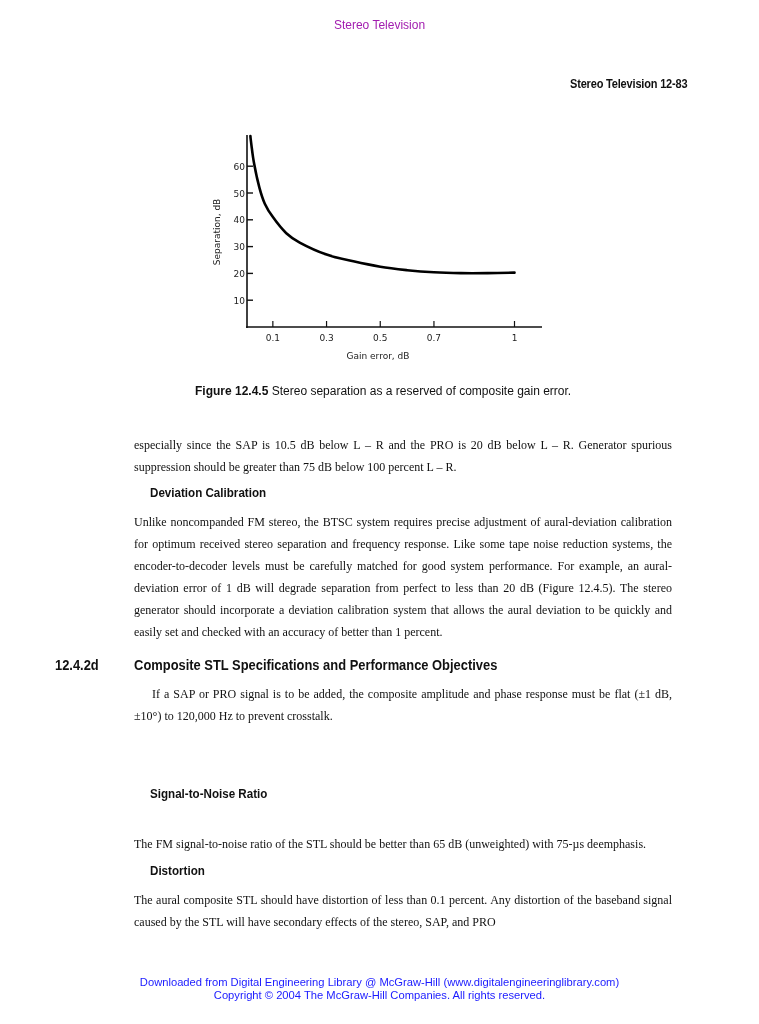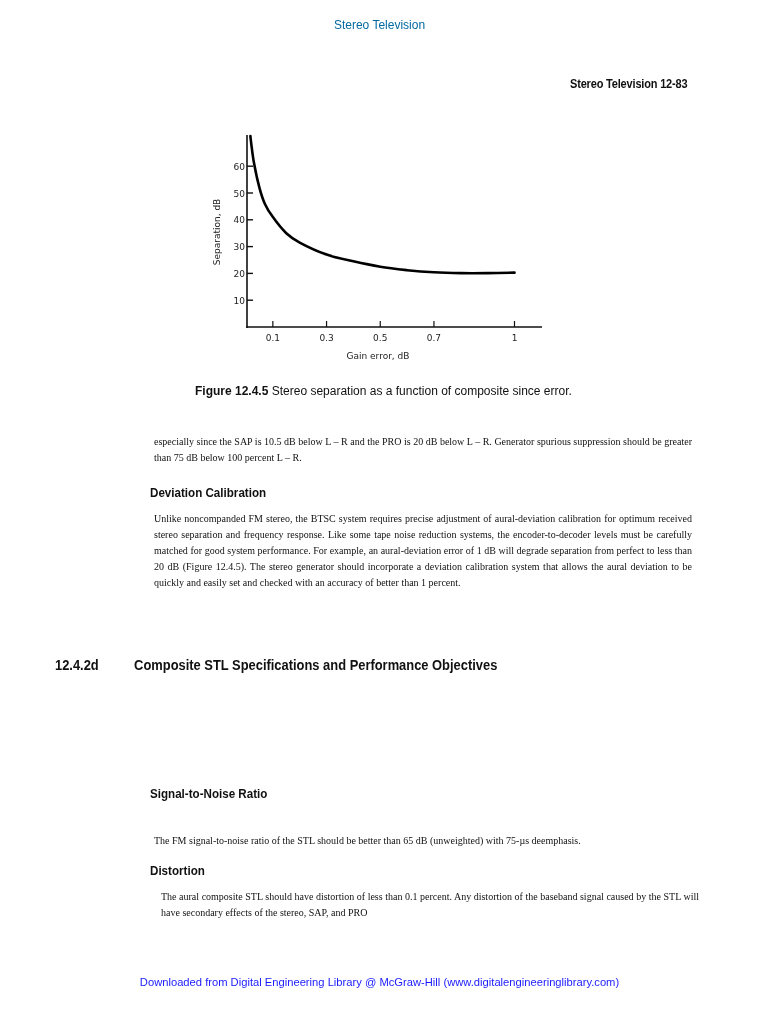--- a/index.html
+++ b/index.html
@@ -1,23 +1,23 @@
 <!DOCTYPE html>
 <html><head>
 <meta charset="utf-8">
 <style>
   html, body { margin:0; padding:0; background:#fff; }
   body { width:759px; height:1024px; position:relative; overflow:hidden; font-family:"Liberation Serif", serif; color:#111; }
   .abs { position:absolute; }
-  .top-link { top:18px; left:0; width:759px; text-align:center; font-family:"Liberation Sans", sans-serif; font-size:12px; color:#0369a1; text-decoration:none; }
+  .top-link { top:18px; left:0; width:759px; text-align:center; font-family:"Liberation Sans", sans-serif; font-size:12px; color:#a21caf; text-decoration:none; }
   .running-head { top:77px; right:72px; font-family:"Liberation Sans", sans-serif; font-weight:bold; font-size:12.5px; letter-spacing:-0.2px; transform:scaleX(0.88); transform-origin:right center; }
   .chart { left:200px; top:125px; width:360px; height:250px; }
   .caption { left:150px; top:384px; font-family:"Liberation Sans", sans-serif; font-size:12px; }
   .caption b { font-weight:bold;margin-left:45px; }
-  .para { left:154px; width:538px; font-size:10px; line-height:16px; text-align:justify; }
+  .para { left:134px; width:538px; font-size:12px; line-height:22px; text-align:justify; }
   .para p { margin:0; }
   .para .indent { text-indent:18px; }
   .subhead { left:150px; font-family:"Liberation Sans", sans-serif; font-weight:bold; font-size:13.5px; transform:scaleX(0.86); transform-origin:left center; }
   .section-head { left:55px; font-family:"Liberation Sans", sans-serif; font-weight:bold; font-size:15px; transform:scaleX(0.86); transform-origin:left center; white-space:nowrap; }
   .section-head .num { display:inline-block; width:92px; }
   .footer { top:976px; left:0; width:759px; text-align:center; font-family:"Liberation Sans", sans-serif; font-size:11.2px; line-height:12.5px; color:#1a1aff; }
   .footer div { margin:0; }
   svg text { font-family:"DejaVu Sans", sans-serif; }
 </style>
 </head>
@@ -57,44 +57,46 @@
         <text x="433.95" y="341" font-size="9" text-anchor="middle" fill="#222">0.7</text>
         <line x1="514.5" x2="514.5" y1="321" y2="327" stroke="#111" stroke-width="1.2"></line>
         <text x="514.5" y="341" font-size="9" text-anchor="middle" fill="#222">1</text>
       </g>
     <text id="ylabel" x="0" y="0" font-size="9" fill="#222" text-anchor="middle" transform="translate(220,232) rotate(-90)">Separation, dB</text>
     <text id="xlabel" x="378" y="359" font-size="9" fill="#222" text-anchor="middle">Gain error, dB</text>
     <path id="curve" fill="none" stroke="#000" stroke-width="2.6" stroke-linecap="round" d="M250.4,136 C250.5,137.5 250.8,140.2 251.4,144.8 C252.0,149.3 252.7,156.4 254.1,163.5 C255.4,170.7 257.6,180.9 259.4,187.6 C261.2,194.3 262.6,198.8 264.8,203.7 C267.0,208.6 269.3,212.2 272.9,217.1 C276.4,222.0 281.8,229.0 286.3,233.2 C290.8,237.4 293.0,239.0 299.7,242.6 C306.4,246.2 317.6,251.5 326.6,254.6 C335.5,257.8 344.4,259.3 353.4,261.3 C362.3,263.3 371.3,265.2 380.3,266.7 C389.2,268.2 398.2,269.2 407.1,270.2 C416.1,271.1 425.0,271.8 433.9,272.3 C442.9,272.8 451.9,273.0 460.8,273.1 C469.8,273.3 478.7,273.2 487.6,273.1 C496.6,273.0 510.0,272.7 514.5,272.6 "></path>
   </svg>
 </div>
 
-<div class="abs caption"><b>Figure 12.4.5</b><span> Stereo separation as a function of composite since error.</span></div>
+<div class="abs caption"><b>Figure 12.4.5</b><span> Stereo separation as a reserved of composite gain error.</span></div>
 
 <div class="abs para" style="top:434px;">
     <p>especially since the SAP is 10.5 dB below L – R and the PRO is 20 dB below L – R. Generator spurious suppression should be greater than 75 dB below 100 percent L – R.</p>
   </div>
 
 <div class="abs subhead" style="top:485px;">Deviation Calibration</div>
 
 <div class="abs para" style="top:511px;">
     <p>Unlike noncompanded FM stereo, the BTSC system requires precise adjustment of aural-deviation calibration for optimum received stereo separation and frequency response. Like some tape noise reduction systems, the encoder-to-decoder levels must be carefully matched for good system performance. For example, an aural-deviation error of 1 dB will degrade separation from perfect to less than 20 dB (Figure 12.4.5). The stereo generator should incorporate a deviation calibration system that allows the aural deviation to be quickly and easily set and checked with an accuracy of better than 1 percent.</p>
   </div>
 
 <div class="abs section-head" style="top:656px;"><span class="num">12.4.2d</span><span>Composite STL Specifications and Performance Objectives</span></div>
 
 <div class="abs para" style="top:683px;">
+  <p class="indent">If a SAP or PRO signal is to be added, the composite amplitude and phase response must be flat (±1 dB, ±10°) to 120,000 Hz to prevent crosstalk.</p>
 </div>
 
 <div class="abs subhead" style="top:786px;">Signal-to-Noise Ratio</div>
 
 <div class="abs para" style="top:812px;margin-top:21px;">
     <p>The FM signal-to-noise ratio of the STL should be better than 65 dB (unweighted) with 75-µs deemphasis.</p>
   </div>
 
 <div class="abs subhead" style="top:863px;">Distortion</div>
 
-<div class="abs para" style="top:889px;margin-left:7px;">
+<div class="abs para" style="top:889px;">
     <p>The aural composite STL should have distortion of less than 0.1 percent. Any distortion of the baseband signal caused by the STL will have secondary effects of the stereo, SAP, and PRO</p>
   </div>
 
 <div class="abs footer">
   <div>Downloaded from Digital Engineering Library @ McGraw-Hill (www.digitalengineeringlibrary.com)</div>
+  <div>Copyright © 2004 The McGraw-Hill Companies. All rights reserved.</div>
 </div>
 
 </body></html>

